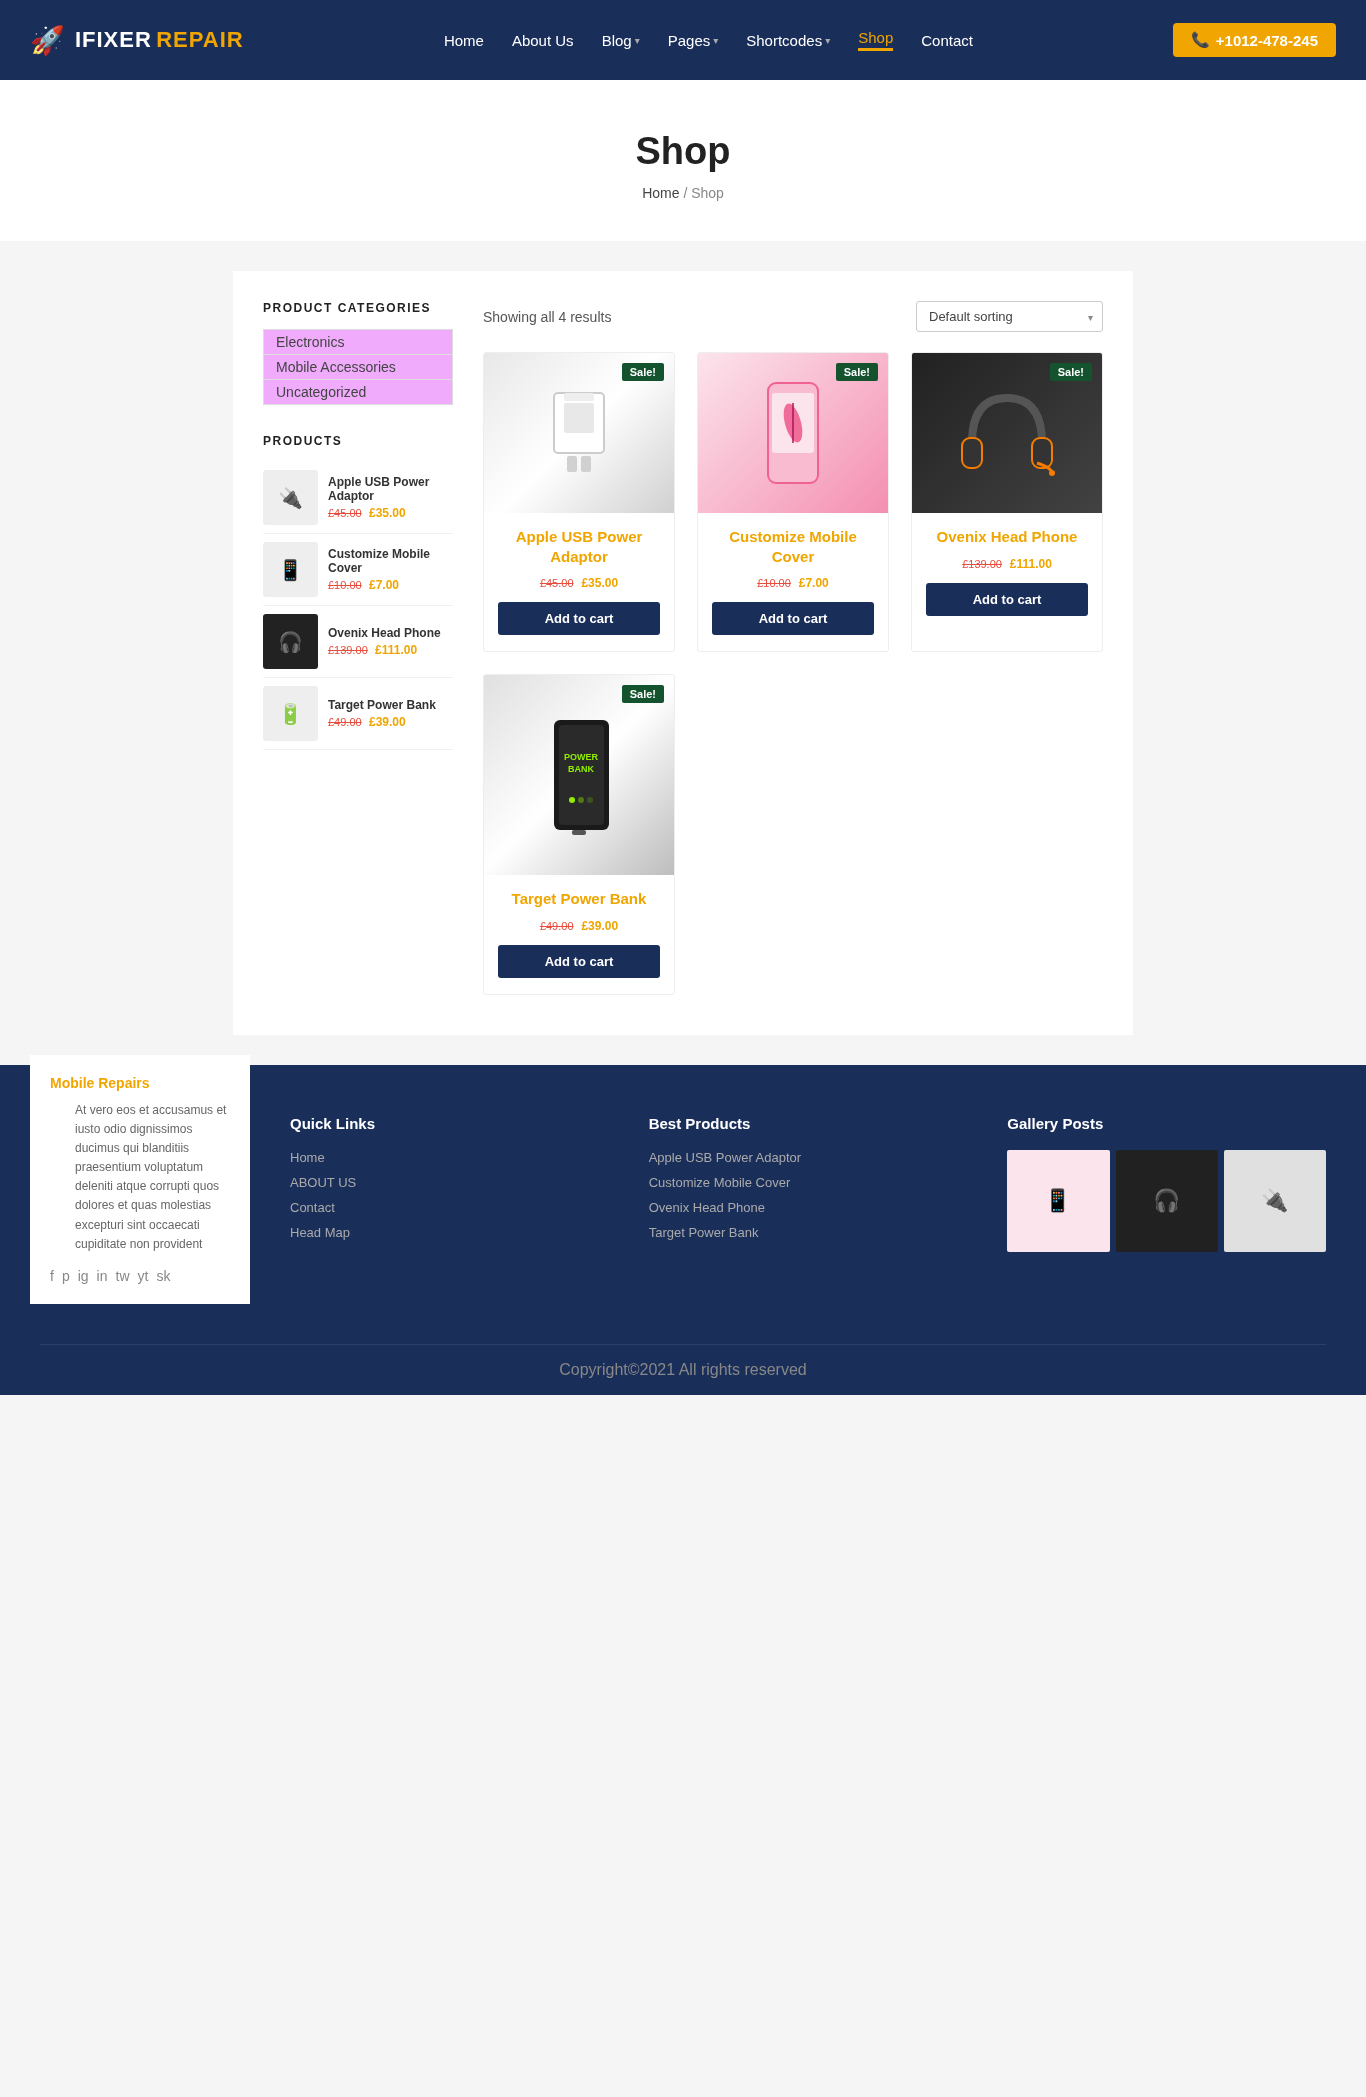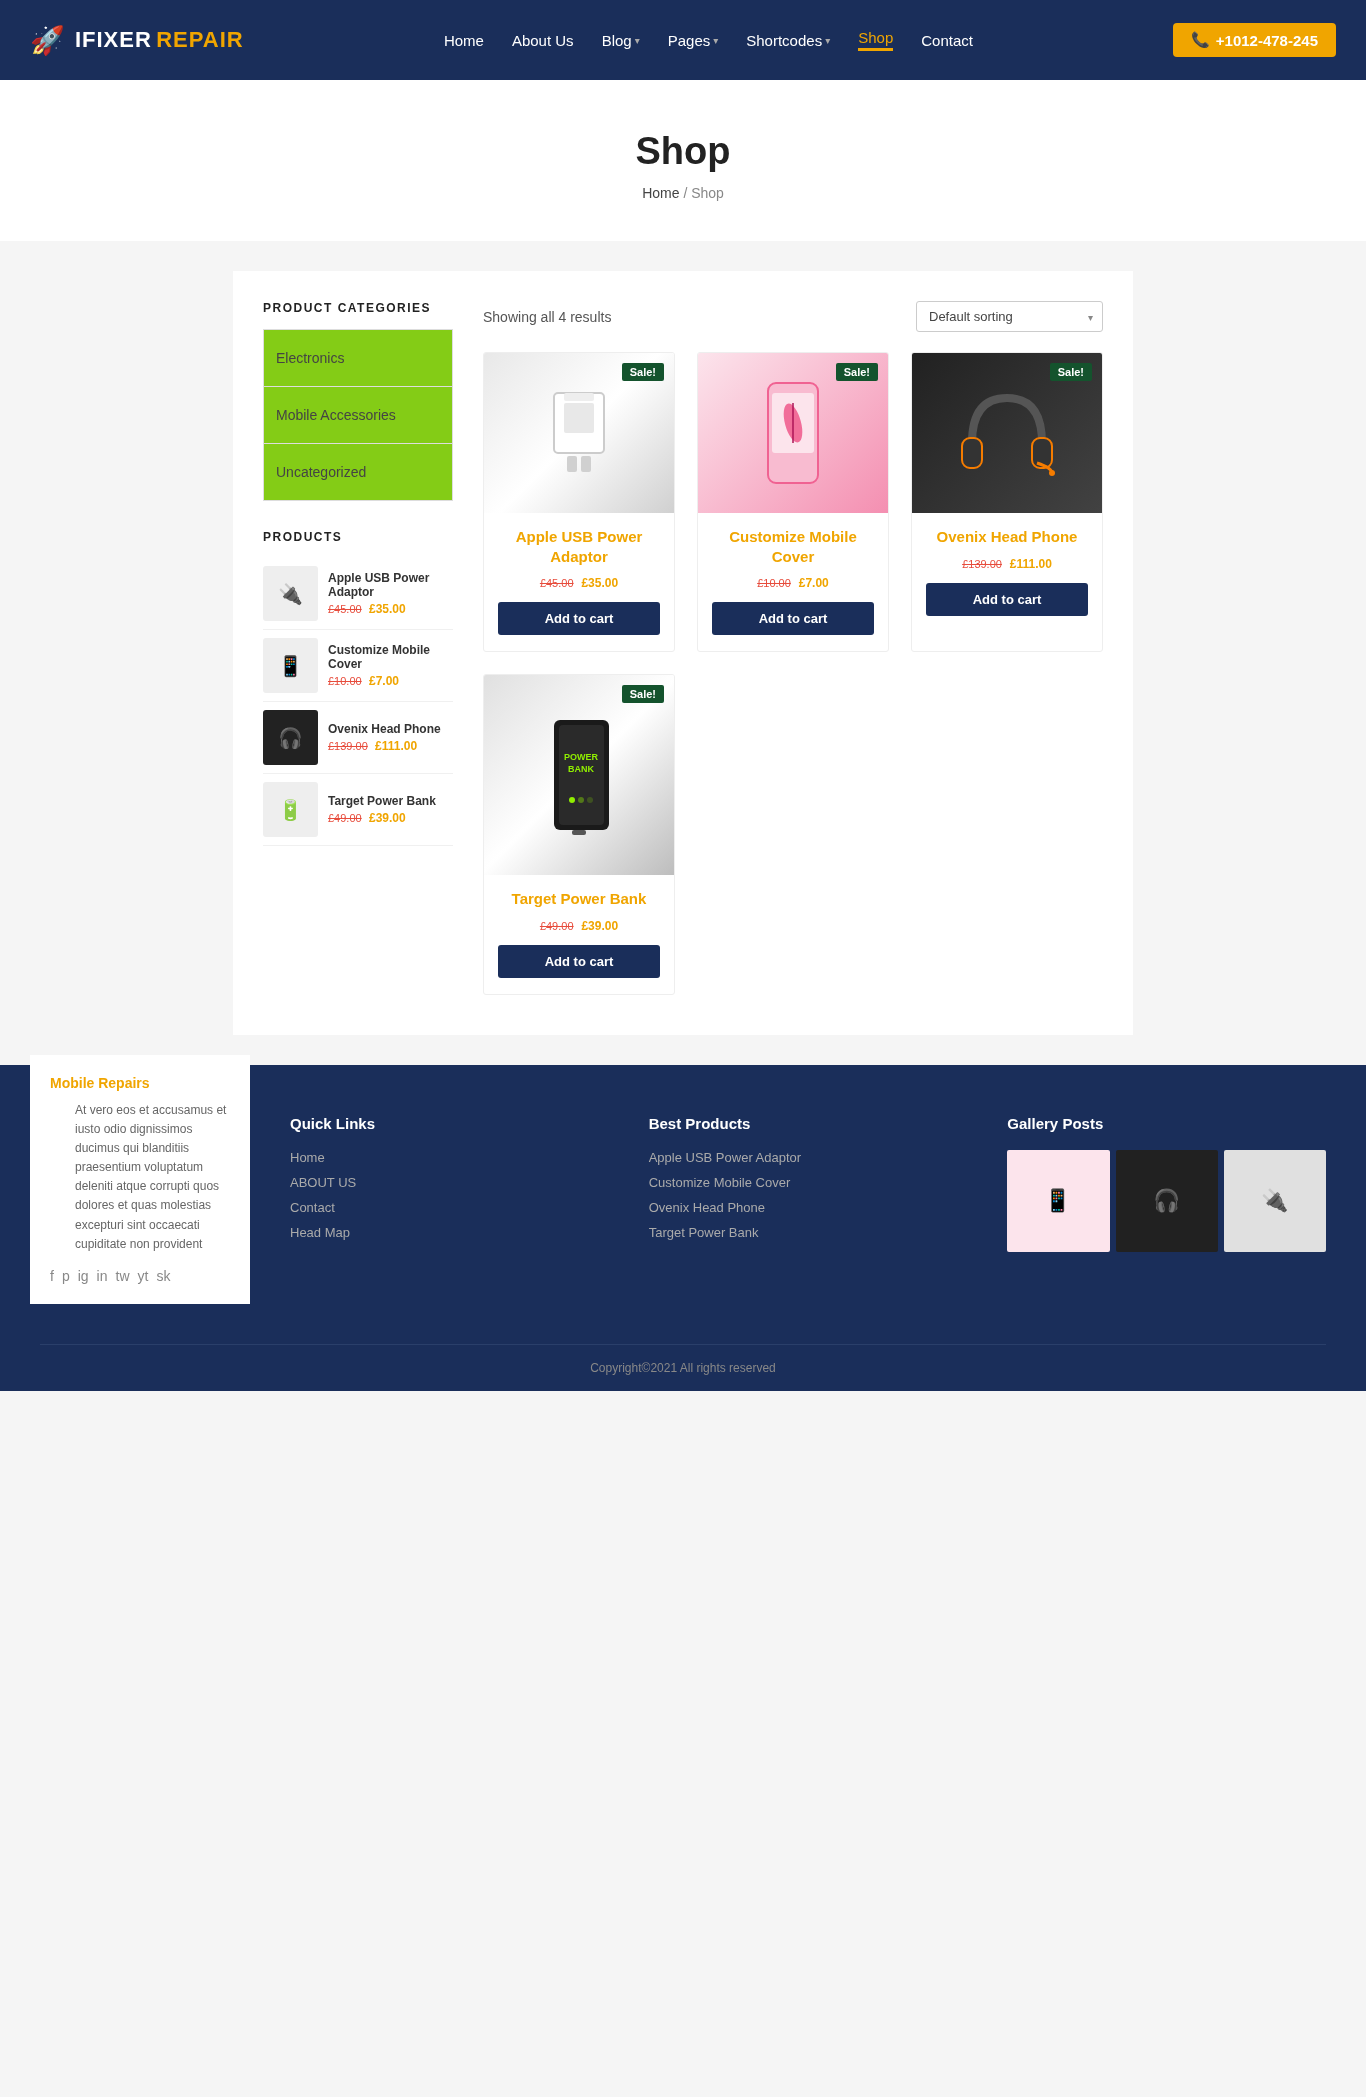--- a/index.html
+++ b/index.html
@@ -78,27 +78,27 @@
     .sidebar-section-title {
       font-size: 12px;
       font-weight: 800;
       letter-spacing: 1.5px;
       color: #222;
       text-transform: uppercase;
       margin-bottom: 14px;
     }
     .category-list { list-style: none; margin-bottom: 30px; }
     .category-list li {
-      padding: 20px 12px;
+      padding: 4px 12px;
       border: 1px solid #ddd;
       margin-bottom: -1px;
       font-size: 14px;
       color: #444;
       cursor: pointer;
-      background: #84cc16;
+      background: #f0abfc;
     }
 
     .product-widget-list { list-style: none; }
     .product-widget-item {
       display: flex;
       align-items: center;
       gap: 10px;
       padding: 8px 0;
       border-bottom: 1px solid #f0f0f0;
     }
@@ -273,21 +273,21 @@
       overflow: hidden;
       display: flex;
       align-items: center;
       justify-content: center;
       font-size: 22px;
     }
     .footer-bottom {
       border-top: 1px solid #2a3f6a;
       padding: 16px 0;
       text-align: center;
-      font-size: 12px;
+      font-size: 16px;
       color: #888;
     }
   </style>
 </head>
 <body>
 
 <header class="header">
   <div class="logo-area">
     <span class="logo-icon">🚀</span>
     <div>

